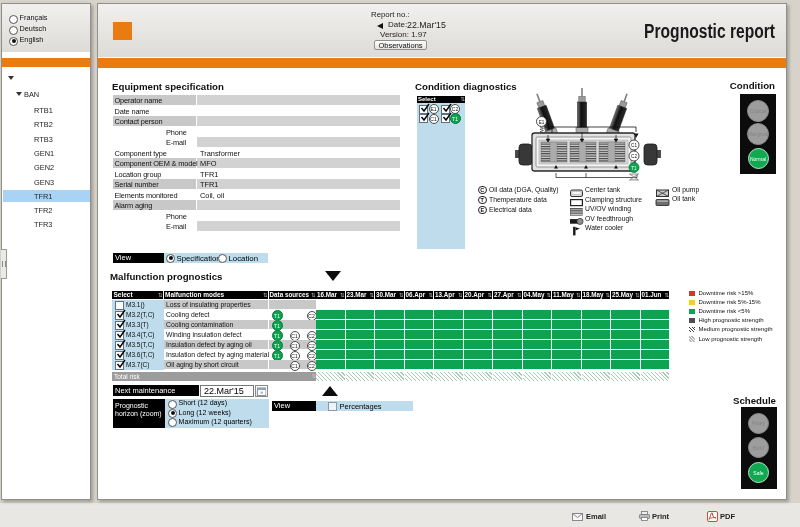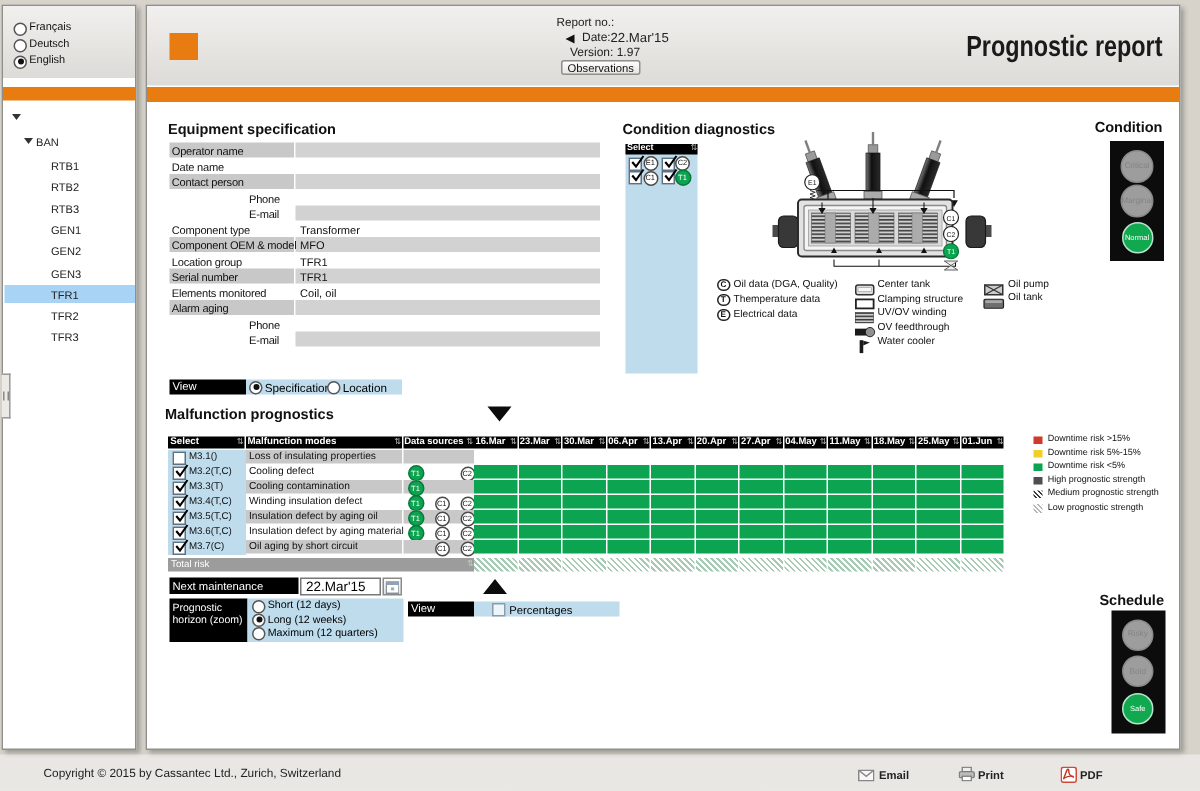--- a/index.html
+++ b/index.html
@@ -468,21 +468,20 @@
 <div class="abs" style="left:591px;top:322.9000000000001px;width:5.5px;height:5.5px;background:repeating-linear-gradient(45deg,#fff 0 1px,#3a3a3a 1px 2px);"></div>
 <div class="abs" style="left:600.5px;top:322.4000000000001px;font-size:6px;color:#111;white-space:nowrap;">Medium prognostic strength</div>
 <div class="abs" style="left:591px;top:332.0000000000001px;width:5.5px;height:5.5px;background:repeating-linear-gradient(45deg,#fff 0 1.2px,#b5b5b5 1.2px 2.2px);"></div>
 <div class="abs" style="left:600.5px;top:331.5000000000001px;font-size:6px;color:#111;white-space:nowrap;">Low prognostic strength</div>
 <div class="abs" style="left:592px;top:390.5px;width:86px;height:12px;font-weight:bold;font-size:9.7px;color:#111;text-align:right;">Schedule</div>
 <div class="abs" style="left:643px;top:403px;width:35.5px;height:82px;background:#0c0c0c;"></div>
 <span class="circ" style="left:650.0px;top:408.5px;width:19.0px;height:19.0px;font-size:5.5px;background:#9d9d9d;border:1px solid #8a8a8a;color:#858585;">Risky</span>
 <span class="circ" style="left:650.0px;top:433.0px;width:19.0px;height:19.0px;font-size:5.5px;background:#9d9d9d;border:1px solid #8a8a8a;color:#858585;">Bold</span>
 <span class="circ" style="left:650.0px;top:458.0px;width:19.0px;height:19.0px;font-size:5px;background:#11a94f;border:1px solid #b9e4cb;color:#fff;">Safe</span>
 </div>
-<div class="abs" style="left:29px;top:511px;font-size:7.9px;color:#222;">Copyright © 2015 by Cassantec Ltd., Zurich, Switzerland</div>
 <svg class="abs" style="left:572px;top:512.5px;" width="11" height="8" viewBox="0 0 11 8">
       <rect x="0.5" y="0.5" width="10" height="7" fill="#f8f8f8" stroke="#888" stroke-width="1"></rect>
       <path d="M0.5 0.5 L5.5 4.5 L10.5 0.5" fill="none" stroke="#888" stroke-width="1"></path>
     </svg>
 <div class="abs" style="left:586px;top:511.5px;font-size:7.5px;font-weight:bold;color:#222;">Email</div>
 <svg class="abs" style="left:639px;top:511px;" width="11" height="10" viewBox="0 0 11 10">
       <rect x="2.5" y="0.5" width="6" height="3" fill="#eee" stroke="#777" stroke-width="0.8"></rect>
       <rect x="0.5" y="3.5" width="10" height="4" rx="0.8" fill="#bbb" stroke="#777" stroke-width="0.8"></rect>
       <rect x="2.5" y="6.5" width="6" height="3" fill="#fff" stroke="#777" stroke-width="0.8"></rect>
     </svg>

